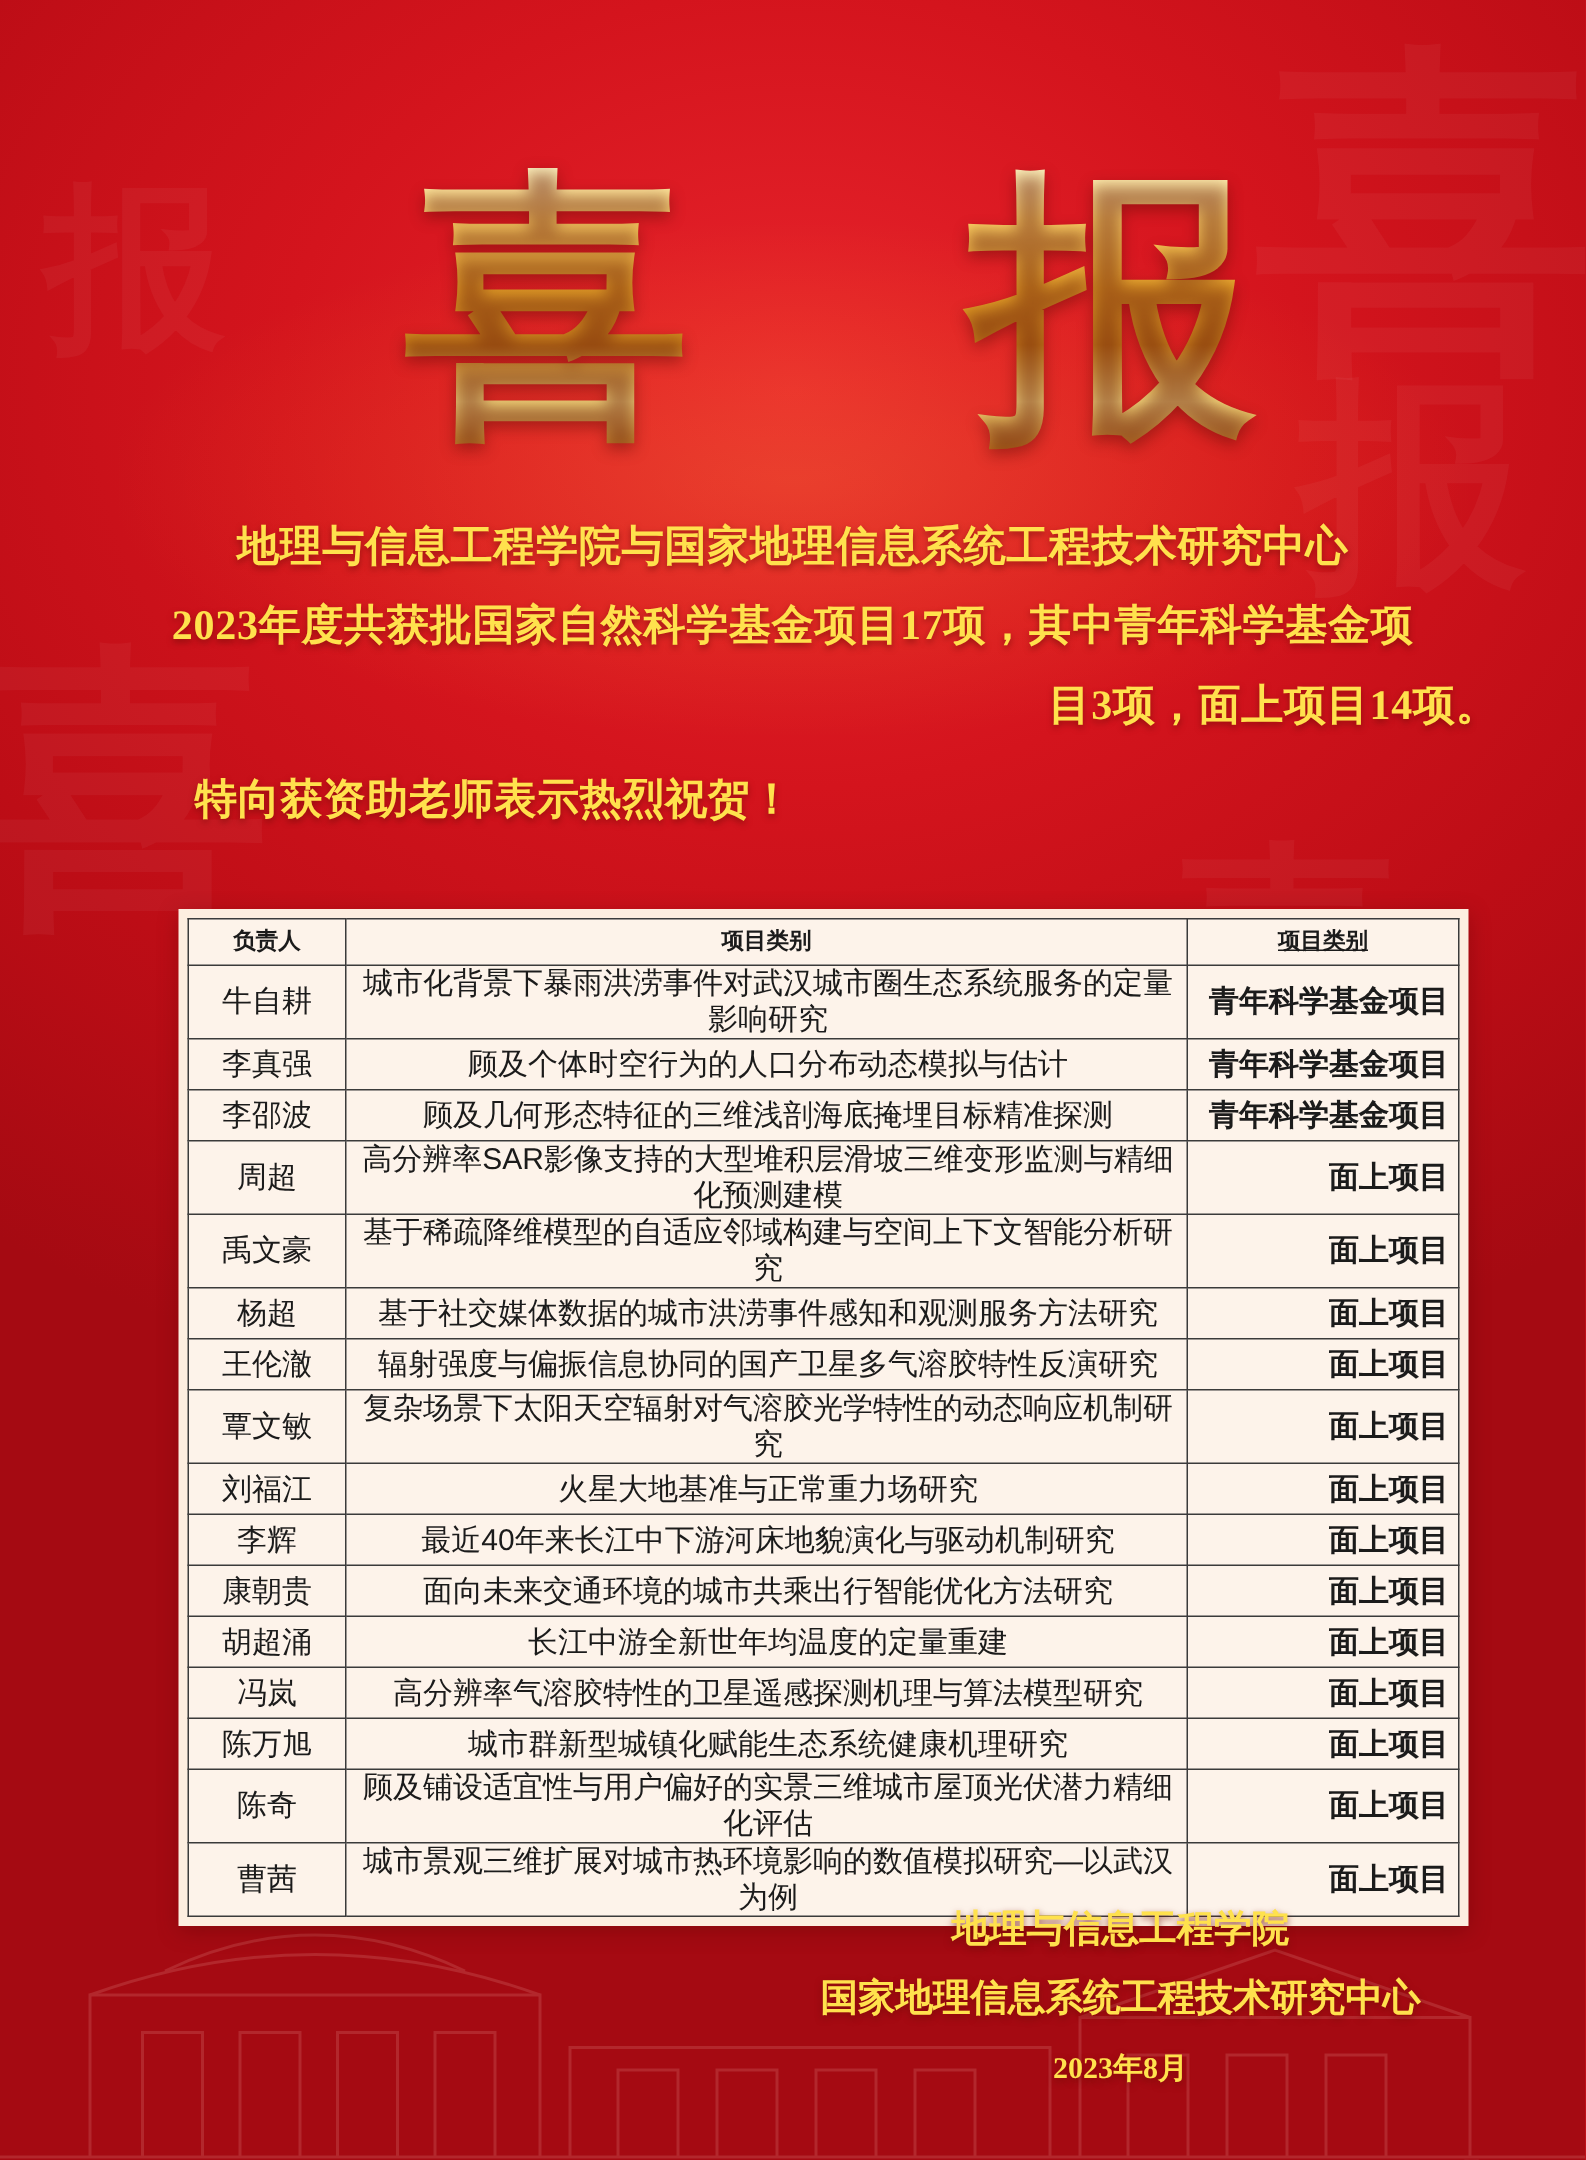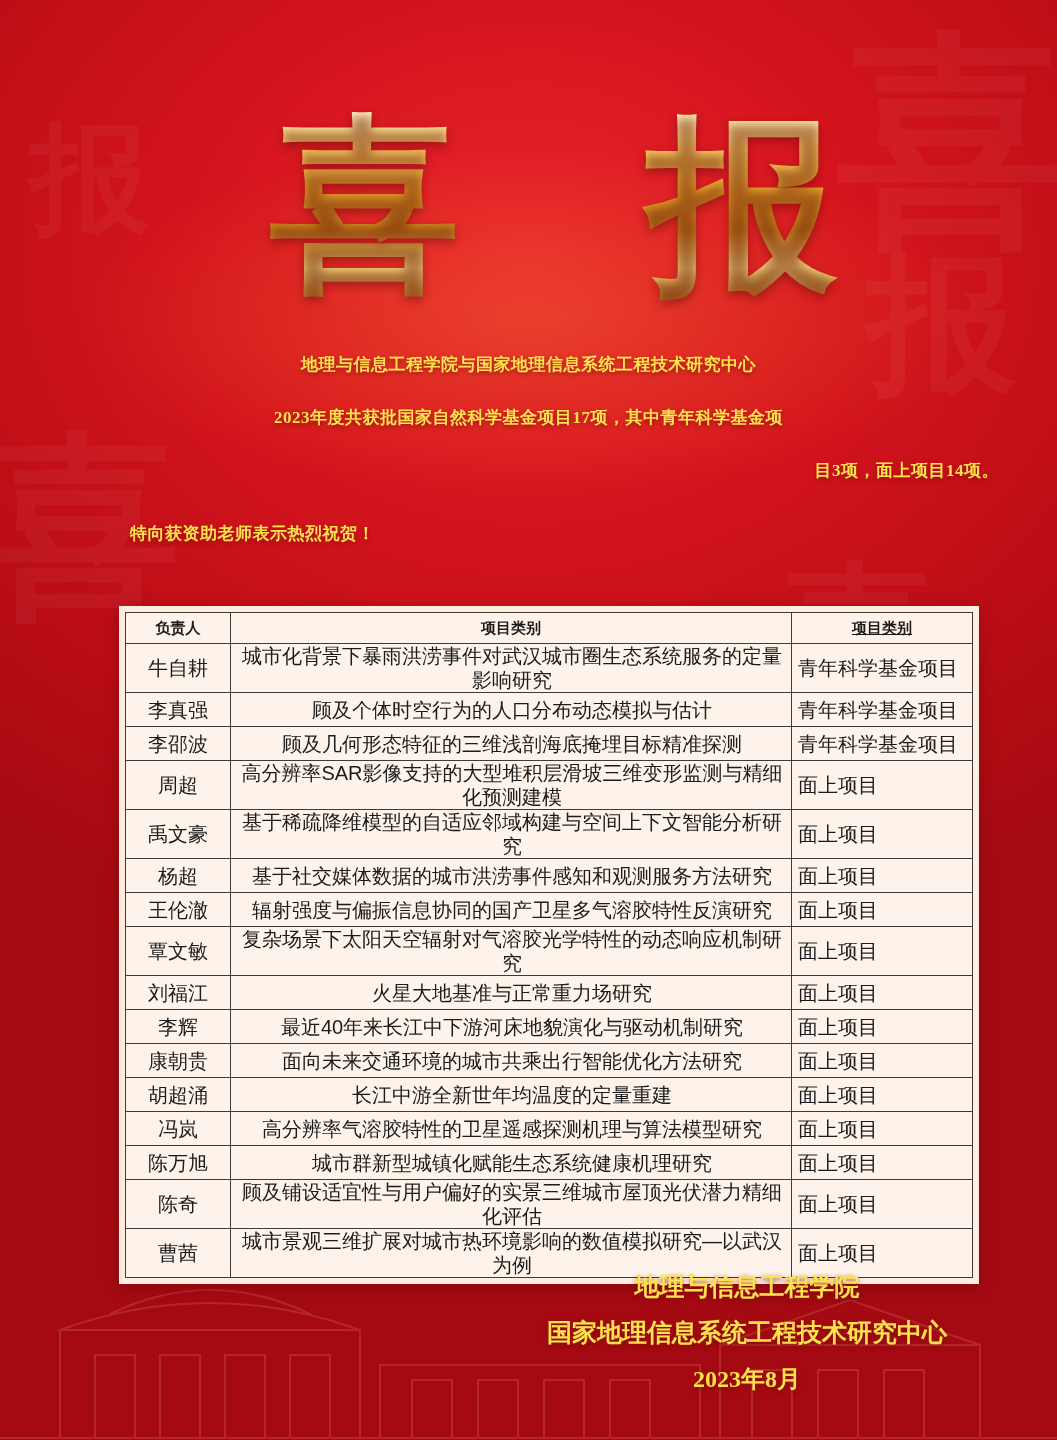--- a/index.html
+++ b/index.html
@@ -87,21 +87,21 @@
     user-select: none;
   }
 
   .intro {
     position: absolute;
     top: 338px;
     left: 58px;
     width: 941px;
     text-align: center;
     color: #ffe14d;
-    font-size: 17px;
+    font-size: 28px;
     font-weight: bold;
     line-height: 53px;
     letter-spacing: 0.5px;
     text-shadow: 0 2px 4px rgba(110, 12, 6, 0.6);
   }
   .intro p { margin: 0; }
   .intro .line3 { text-align: right; padding-left: 8px; }
   .intro .line4 { text-align: left; padding-left: 72px; margin-top: 10px; }
 
   
@@ -131,38 +131,38 @@
   }
   thead th {
     font-weight: bold;
     font-size: 15px;
     text-align: center;
     height: 30px;
     background: #fdf3ea;
   }
   td.c-owner { width: 92px; text-align: center; }
   td.c-name  { text-align: center; padding-left: 8px; }
-  td.c-cat   { width: 168px; text-align: left; }
+  td.c-cat   { width: 168px; text-align: right; font-weight: bold; }
   th.h-owner { width: 92px; }
   th.h-cat   { width: 168px; text-decoration: underline; }
 
   
   .footer {
     position: absolute;
     right: 110px;
     bottom: 38px;
     text-align: center;
     color: #ffe14d;
     font-weight: bold;
     font-size: 25px;
     line-height: 46px;
     text-shadow: 0 2px 5px rgba(110, 12, 6, 0.65);
   }
   .footer div { white-space: nowrap; }
-  .footer .date { font-size: 24px; }
+  .footer .date { font-size: 20px; }
 </style>
 </head>
 <body>
 
 <div class="poster">
 
   <div class="bg-deco">
     <div class="ghost g1">喜</div>
     <div class="ghost g2">报</div>
     <div class="ghost g3">喜</div>

